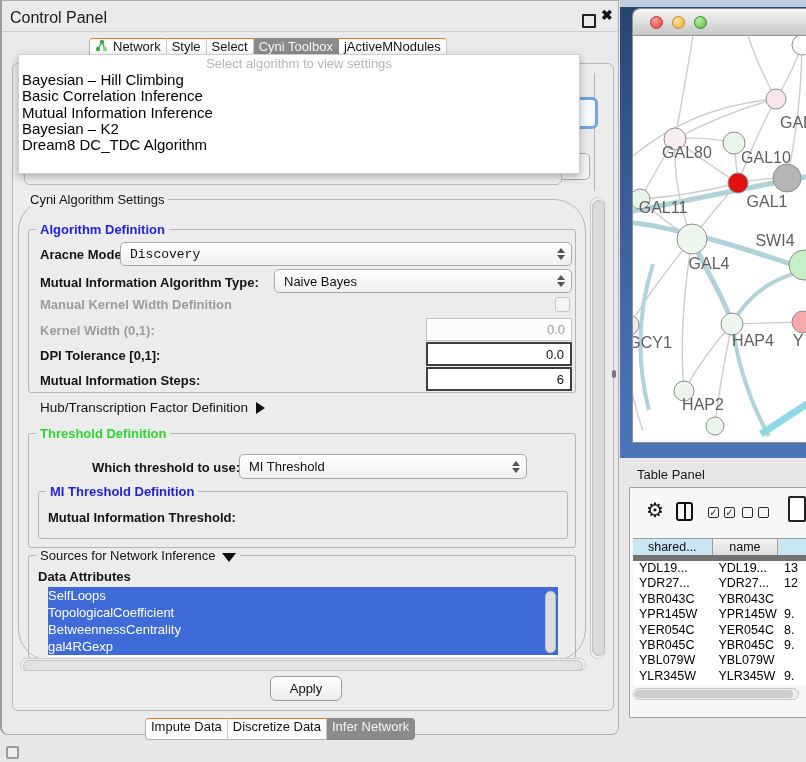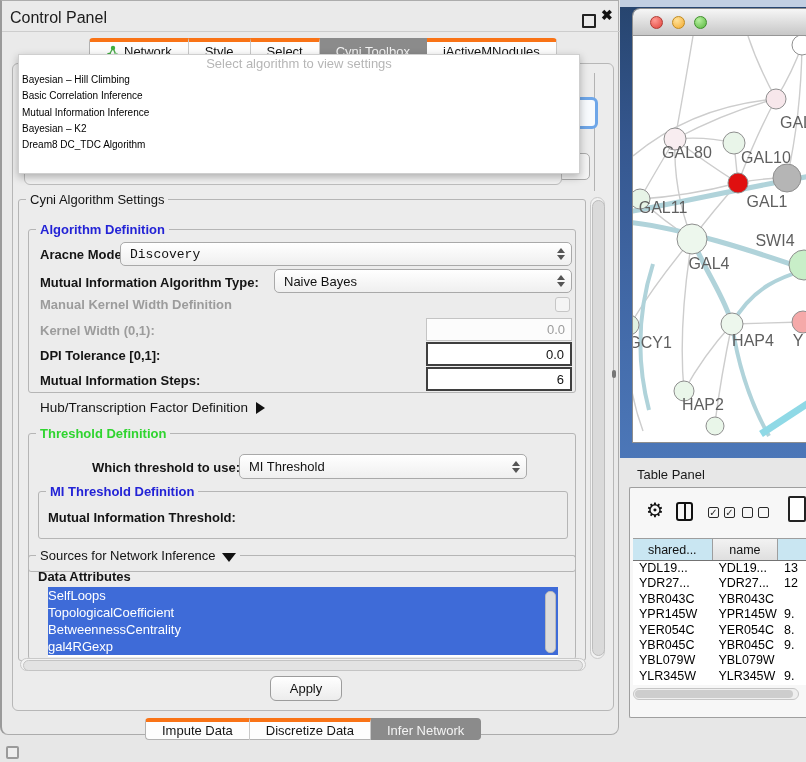--- a/index.html
+++ b/index.html
@@ -9,41 +9,41 @@
   
   .cp{position:absolute;left:0;top:0;width:619px;height:735px;background:#eaeaea;
       border:1px solid #acacac;border-left:2px solid #9a9a9a;border-radius:0 0 8px 8px;box-sizing:border-box;}
   .cp-title{position:absolute;left:8px;top:8px;font-size:16px;color:#1c1c1c;}
   .cp-float{position:absolute;left:580px;top:13px;width:10px;height:10px;border:2px solid #222;border-radius:1px;}
   .cp-close{position:absolute;left:599px;top:6px;font-size:14px;font-weight:bold;color:#111;}
   .cp-divider{position:absolute;left:0;top:30px;width:619px;height:1px;background:#cdcdcd;}
 
   
   .tabs-top{position:absolute;left:87px;top:37px;display:flex;height:23px;}
-  .tab{display:flex;align-items:center;gap:5px;padding:0 16px;background:#fdfdfd;font-size:13px;color:#141414;
-       border-top:4px solid #f97316;border-bottom:1px solid #b2b2b2;border-right:1px solid #c8c8c8;}
+  .tab{display:flex;gap:5px;padding:0 5px;background:#fdfdfd;font-size:13px;color:#141414;
+       border-top:1px solid #f97316;border-bottom:1px solid #b2b2b2;border-right:1px solid #c8c8c8;}
   .tab:first-child{border-left:1px solid #b2b2b2;border-radius:4px 0 0 4px;}
   .tab:last-child{border-radius:0 4px 4px 0;}
   .tab.sel{background:#8b8b8b;color:#f4f4f4;border-color:#8b8b8b;}
 
   
   .main-panel{position:absolute;left:10px;top:62px;width:602px;height:648px;background:#ececec;
       border:1px solid #b7b7b7;border-radius:6px;box-sizing:border-box;}
 
   
   .frag-line{position:absolute;left:592px;top:72px;width:1px;height:118px;background:#b3b3b3;}
   .frag-blue{position:absolute;left:570px;top:96px;width:20px;height:26px;border:3px solid #6ea6e8;border-radius:6px;background:#f7fafd;}
   .frag-combo{position:absolute;left:556px;top:152px;width:30px;height:25px;border:1px solid #ababab;border-radius:5px;background:#f4f4f4;}
   .frag-bottom{position:absolute;left:22px;top:150px;width:536px;height:32px;border:1px solid #bdbdbd;border-radius:6px;background:#f1f1f1;}
 
   
   .dropdown{position:absolute;left:18px;top:54px;width:560px;height:118px;background:#ffffff;
       border:1px solid #cfcfcf;box-shadow:0 3px 8px rgba(0,0,0,.28);z-index:30;}
   .dd-prompt{height:17px;line-height:17px;text-align:center;color:#b6b6b6;font-size:13px;}
-  .dd-item{height:16.3px;line-height:16.3px;padding-left:3px;font-size:10px;color:#000;white-space:nowrap;}
+  .dd-item{height:16.3px;line-height:16.3px;padding-left:3px;font-size:15px;color:#000;white-space:nowrap;}
   .dd-item.bold{font-weight:bold;}
 
   
   .group{position:absolute;border:1px solid #b5b5b5;border-radius:3px;box-sizing:border-box;}
   .group-label{position:absolute;top:-8px;left:7px;background:#ececec;padding:0 4px;font-size:13px;color:#141414;white-space:nowrap;}
   .t-blue{color:#2323d6;font-weight:bold;}
   .t-green{color:#2fd42f;font-weight:bold;}
 
   .lbl{position:absolute;font-size:13px;font-weight:bold;color:#141414;white-space:nowrap;}
   .lbl.dis{color:#9c9c9c;}
@@ -103,21 +103,21 @@
   .tp-panel{position:absolute;left:9px;top:29px;width:177px;height:231px;background:#f7f7f7;
       border:1px solid #9f9f9f;border-right:none;border-radius:2px 0 0 2px;box-sizing:border-box;}
   .tp-toolbar{position:absolute;left:0;top:0;width:100%;height:50px;}
   .icon-gear{position:absolute;left:16px;top:10px;font-size:20px;color:#111;}
   .icon-cols{position:absolute;left:46px;top:14px;width:17px;height:19px;border:2px solid #111;border-radius:3px;box-sizing:border-box;}
   .icon-cols::after{content:"";position:absolute;left:6px;top:0;width:2px;height:15px;background:#111;}
   .cbx{position:absolute;top:19px;width:11px;height:11px;border:1.5px solid #2a2a2a;border-radius:2px;font-size:10px;line-height:10px;text-align:center;color:#2a2a2a;box-sizing:border-box;}
   .icon-page{position:absolute;left:158px;top:8px;width:18px;height:26px;border:2px solid #222;border-radius:2px;box-sizing:border-box;background:#fff;}
 
   .tbl{position:absolute;left:3px;top:50px;width:173px;height:146px;background:#fff;overflow:hidden;border-top:1px solid #9e9e9e;}
-  .thead{display:flex;height:22px;border-bottom:1px solid #737373;box-sizing:border-box;}
+  .thead{display:flex;height:22px;border-bottom:6px solid #737373;box-sizing:border-box;}
   .th{font-size:12.5px;color:#111;display:flex;align-items:center;justify-content:center;border-right:1px solid #9e9e9e;box-sizing:border-box;}
   .th.blue{background:#c9e6f2;}
   .th.gray{background:linear-gradient(#f2f2f2,#dfdfdf);}
   .trow{display:flex;height:15.4px;}
   .td{font-size:12.5px;color:#000;padding-left:6px;white-space:nowrap;overflow:hidden;box-sizing:border-box;}
   .tp-hsb{position:absolute;left:3px;top:200px;width:166px;height:12px;background:#efefef;border:1px solid #c6c6c6;border-radius:6px;box-sizing:border-box;}
   .tp-hsb-thumb{position:absolute;left:1px;top:1px;width:158px;height:8px;background:#cdcdcd;border-radius:5px;}
 
   svg text{font-family:"Liberation Sans",sans-serif;}
 </style>
@@ -157,21 +157,21 @@
         </div>
     </div>
 
     <div class="main-panel"></div>
 
     <div class="frag-line"></div>
     <div class="frag-blue"></div>
     <div class="frag-combo"></div>
     <div class="frag-bottom"></div>
 
-    <div class="group" style="left:16px;top:198px;width:568px;height:462px;">
+    <div class="group" style="left:16px;top:198px;width:568px;height:462px;border-radius:32px;">
       <span class="group-label">Cyni Algorithm Settings</span>
     </div>
     <div class="vsb-track">
         <div class="vsb-thumb"></div>
       </div>
 
     <div class="group" style="left:26px;top:228px;width:548px;height:164px;padding-left:46px;">
       <span class="group-label t-blue">Algorithm Definition</span>
     </div>
     <div class="lbl" style="left:38px;top:246px;">Aracne Mode:</div>
@@ -196,21 +196,21 @@
     <div class="field dis" style="left:424px;top:317px;width:146px;height:23px;">0.0</div>
     <div class="lbl" style="left:38px;top:347px;">DPI Tolerance [0,1]:</div>
     <div class="field dark" style="left:424px;top:341px;width:146px;height:24px;">0.0</div>
     <div class="lbl" style="left:38px;top:372px;">Mutual Information Steps:</div>
     <div class="field dark" style="left:424px;top:366px;width:146px;height:24px;">6</div>
 
     <div class="lbl plain" style="left:38px;top:399px;font-size:13.5px;">
       <span>Hub/Transcription Factor Definition</span><span class="tri-right"></span>
     </div>
 
-    <div class="group" style="left:26px;top:432px;width:548px;height:139px;">
+    <div class="group" style="left:26px;top:432px;width:548px;height:115px;">
       <span class="group-label t-green">Threshold Definition</span>
     </div>
     <div class="lbl" style="left:90px;top:459px;">Which threshold to use:</div>
     <div class="combo" style="left:237px;top:453px;width:288px;height:25px;">
       <span>MI Threshold</span>
       <span class="spin">
           <span class="u"></span>
           <span class="d"></span>
         </span>
     </div>

